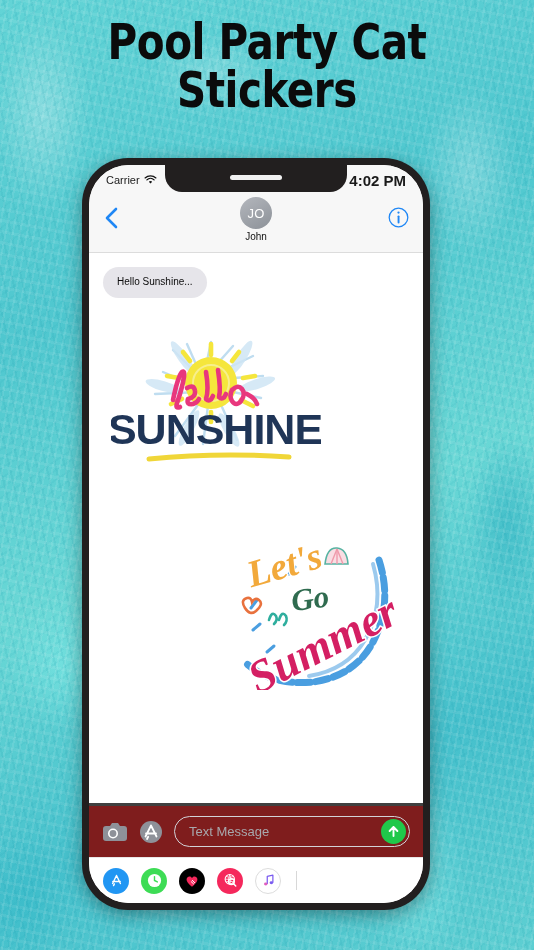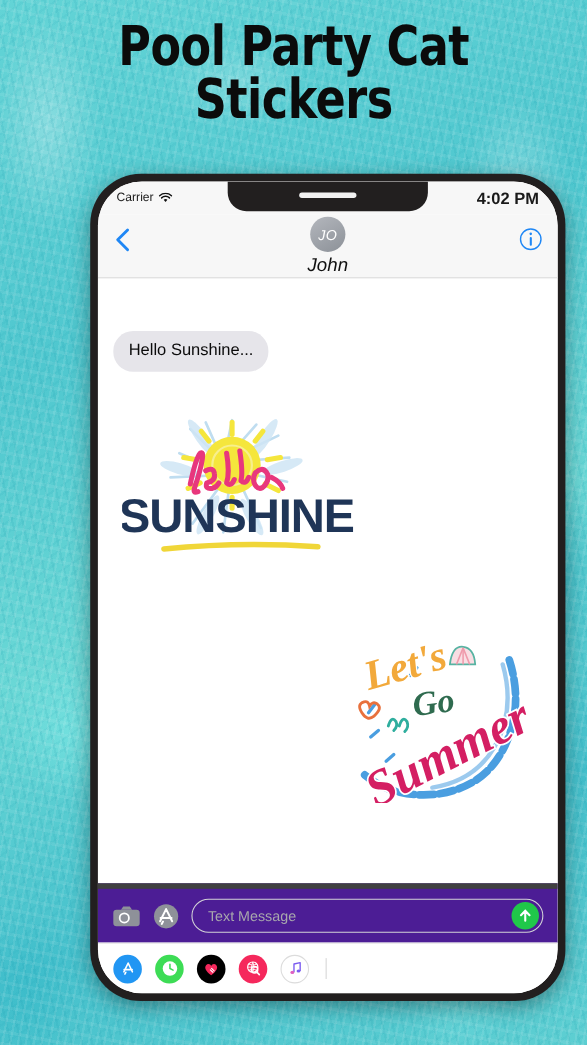--- a/index.html
+++ b/index.html
@@ -48,21 +48,21 @@
     line-height:.96;
     letter-spacing:-.5px;
     transform:scaleX(.9);
   }
   #headline .l { display:block; }
 
   
   #phone {
     position:absolute;
     left:82px; top:158px;
-    width:432px; height:752px;
+    width:348px; height:752px;
     background:#221f1f;
     border-radius:46px;
     box-shadow:0 5px 18px rgba(0,0,0,.35);
     z-index:6;
     padding:7px;
   }
   #screen {
     position:relative;
     width:100%; height:100%;
     background:#ffffff;
@@ -94,54 +94,54 @@
 
   
   #navbar {
     position:relative; background:#f7f7f7;
     height:58px; flex:0 0 auto;
     border-bottom:1px solid #dcdcdc;
     display:flex; align-items:flex-start; justify-content:center;
   }
   #backbtn { position:absolute; left:13px; top:11px; width:20px; height:24px; }
   #infobtn { position:absolute; right:14px; top:12px; width:21px; height:21px; }
-  #contact { display:flex; flex-direction:column; align-items:center; margin-top:2px;font-style:italic; }
+  #contact { display:flex; flex-direction:column; align-items:center; margin-top:2px; }
   #avatar {
     width:32px; height:32px; border-radius:50%;
     background:linear-gradient(150deg,#b4b7bd,#8c9198);
     color:#fff; font-size:13px; letter-spacing:.3px;
     display:flex; align-items:center; justify-content:center;
   }
-  #contactname { font-size:17px; color:#111; margin-top:2px; }
+  #contactname { font-size:10px; color:#111; margin-top:2px; }
 
   
   #conv {
     flex:1 1 auto; background:#fff;
     padding:14px 14px 0 14px;
     display:flex; flex-direction:column; gap:0;
     overflow:hidden;
   }
   .bubblerow { display:flex; }
   .bubblerow.in { justify-content:flex-start; }
   .bubblerow.out { justify-content:flex-end; }
   .bubble {
     max-width:73%; padding:9px 14px;
-    border-radius:18px; font-size:15px; line-height:1.25;margin-top:34px;
+    border-radius:18px; font-size:10px; line-height:1.25;
   }
   .bubble.in  { background:#e6e5ea; color:#0b0b0b; }
   .bubble.out { background:#3dabfc; color:#ffffff; }
 
   .stickerwrap { display:flex;text-align:right; }
   .stickerwrap.in { justify-content:flex-start; padding-left:8px; }
   .stickerwrap.out { justify-content:flex-end; padding-right:12px; }
 
   
   #inputbar {
-    flex:0 0 auto; height:54px; background:#4c1d95;
-    border-top:5px solid #404040;
+    flex:0 0 auto; height:54px; background:#7f1d1d;
+    border-top:3px solid #404040;
     display:flex; align-items:center; gap:11px;
     padding:0 13px;
   }
   #textfield {
     flex:1 1 auto; height:31px;
     border:1px solid #d2d2d7; border-radius:16px;
     display:flex; align-items:center; justify-content:space-between;
     padding:0 3px 0 14px;
   }
   #placeholder { font-size:13px; color:#a8a8ad; }

